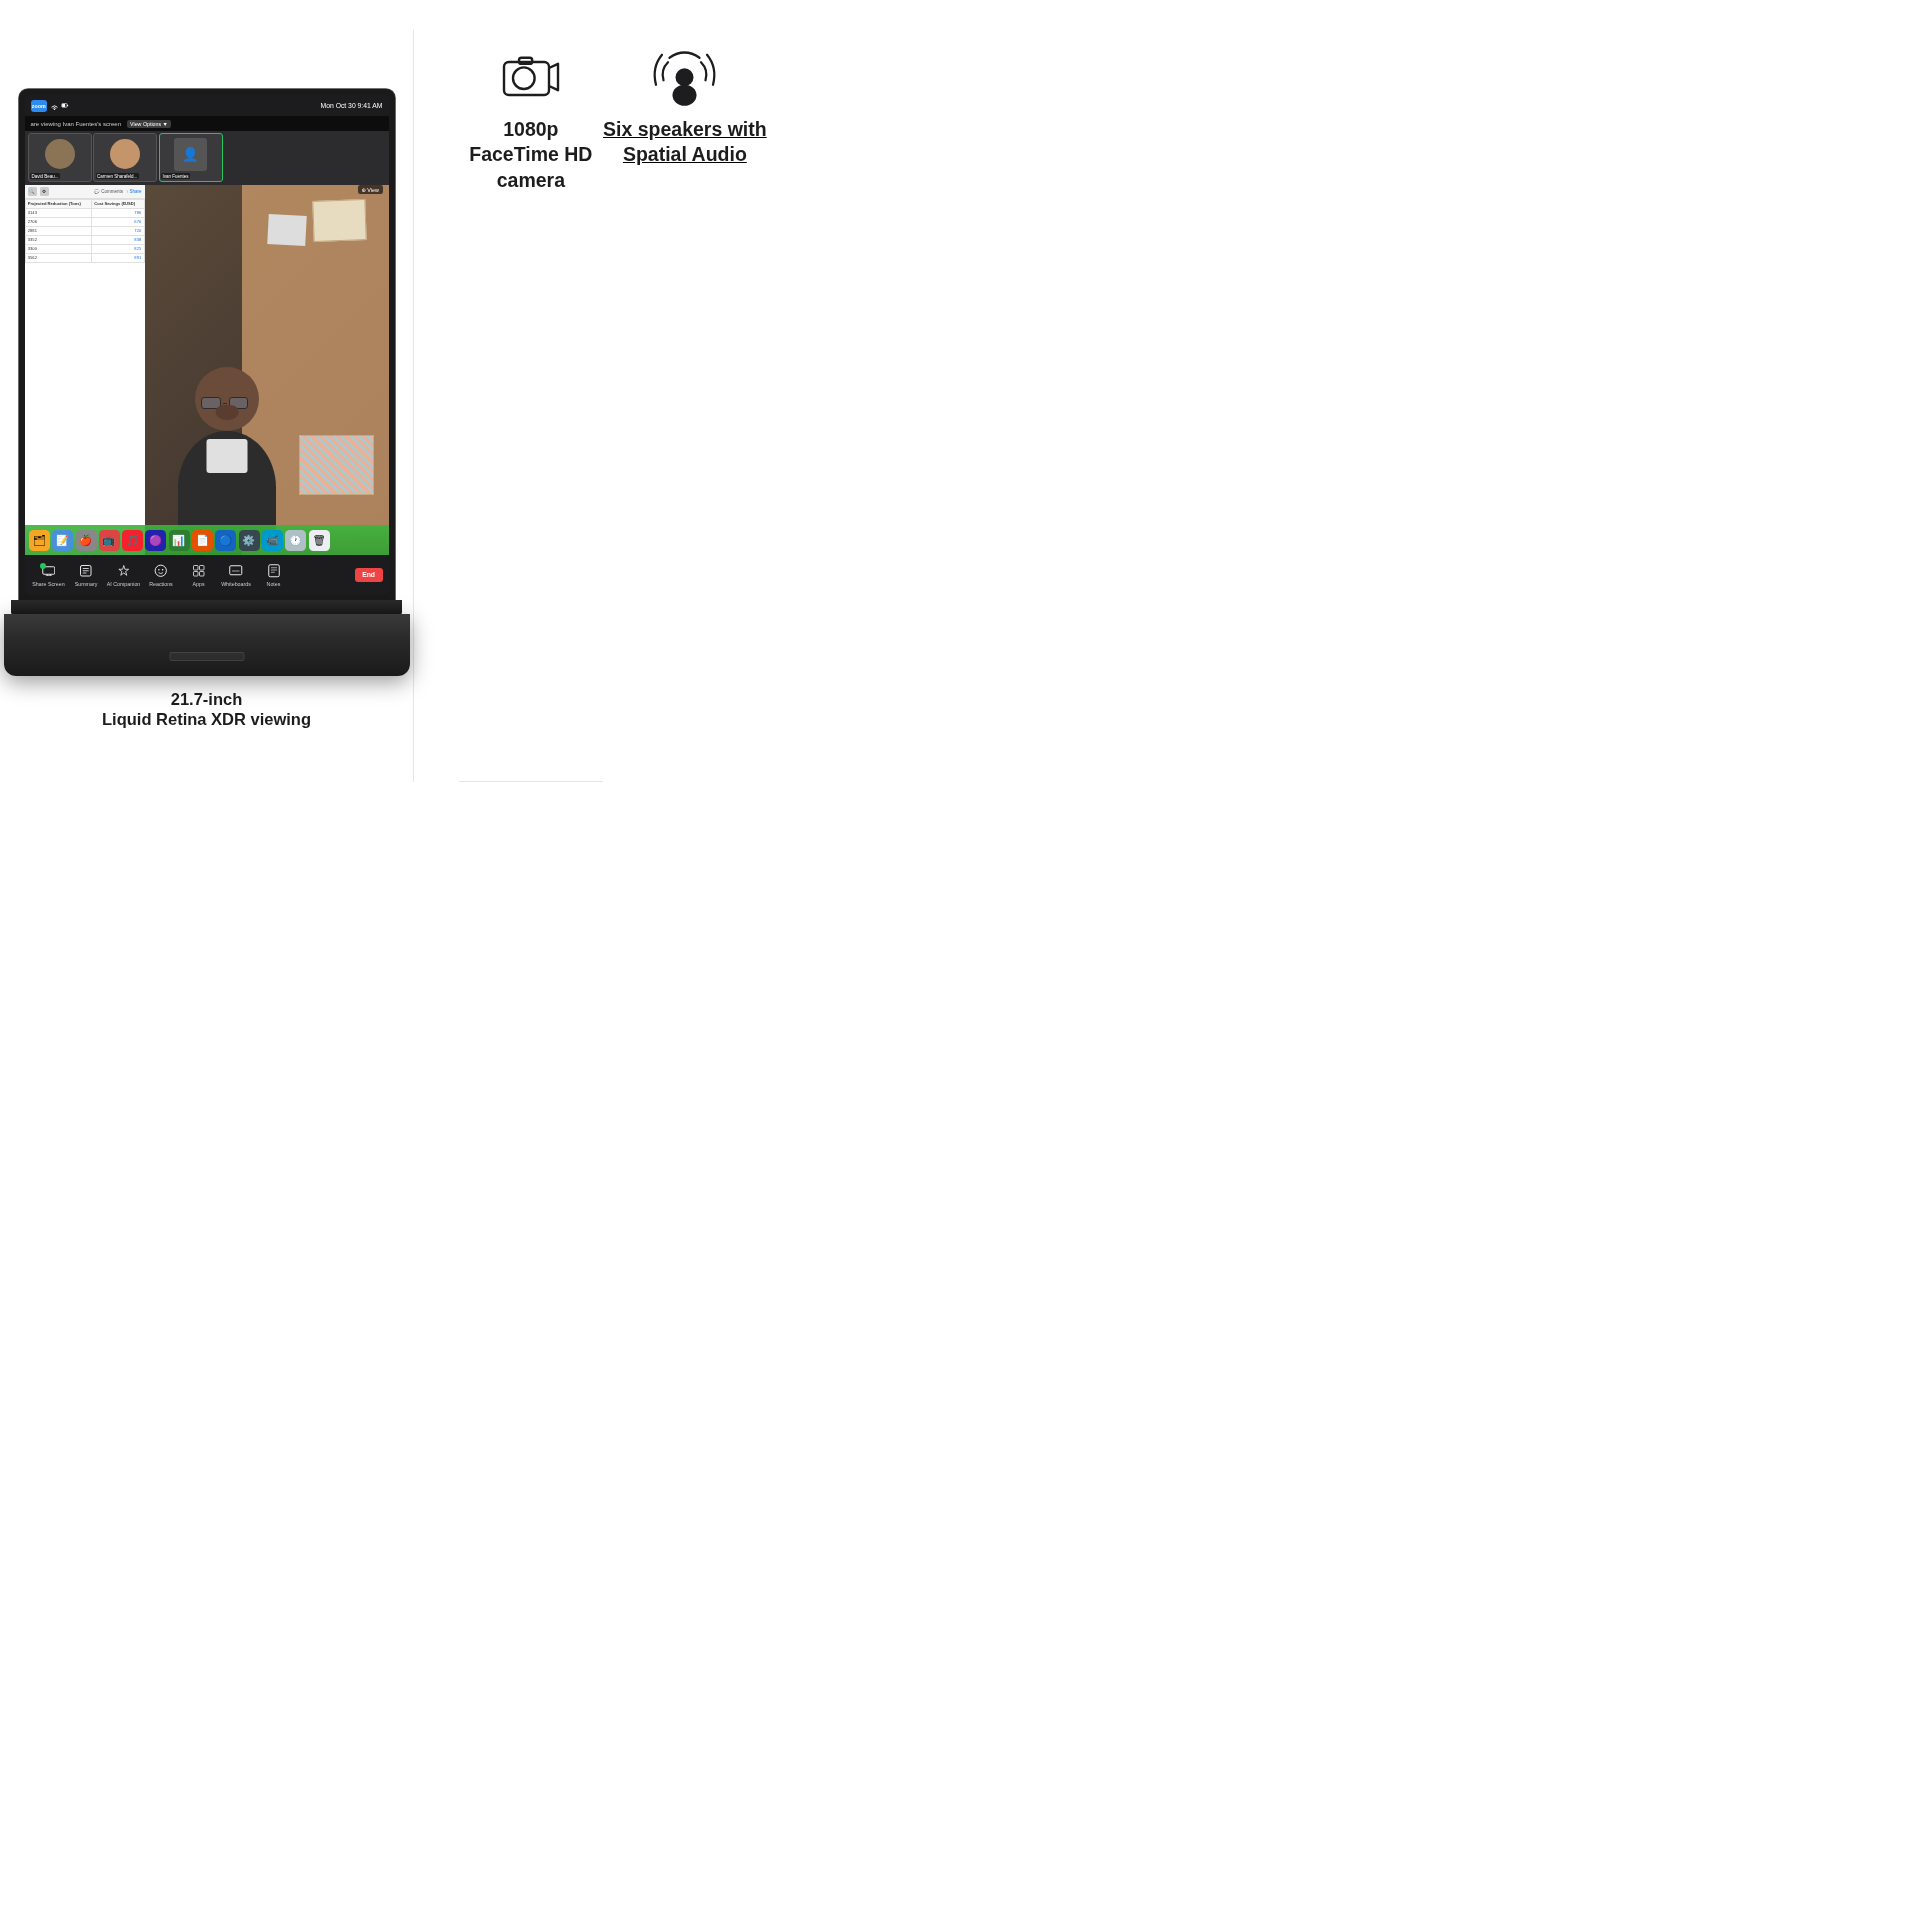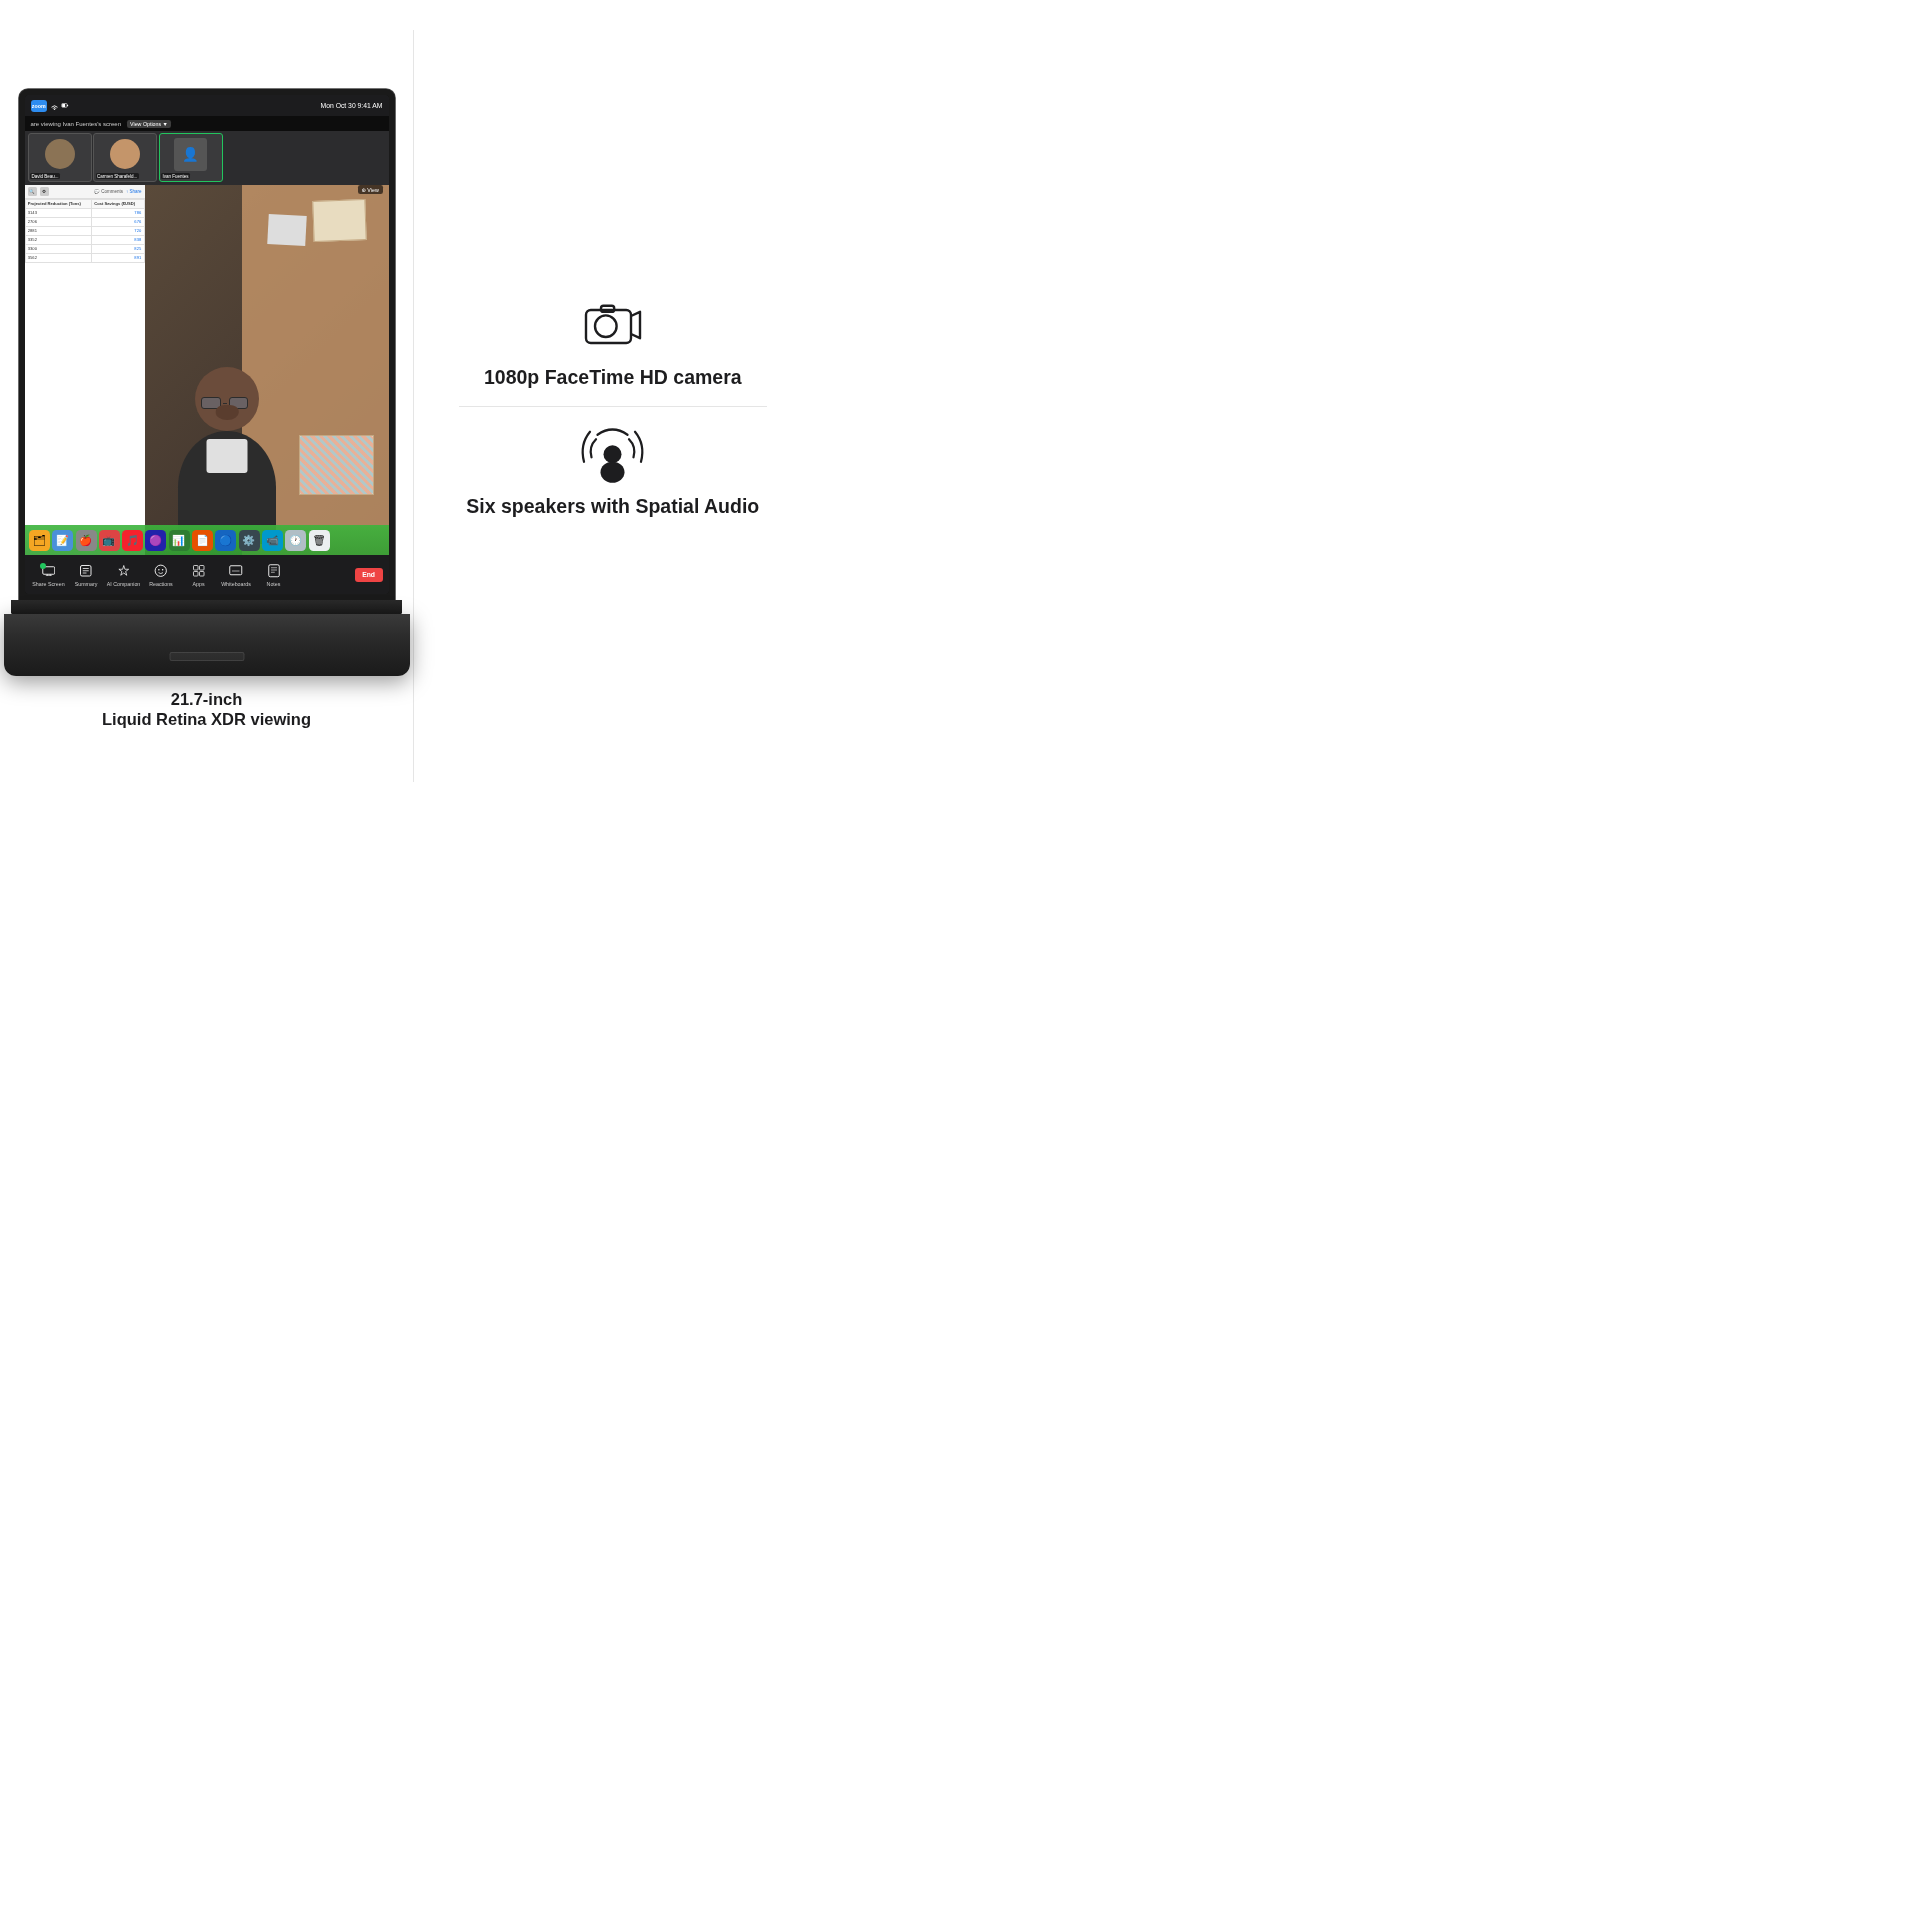--- a/index.html
+++ b/index.html
@@ -484,37 +484,38 @@
       font-size: 16.5px;
       font-weight: 700;
       color: #1d1d1f;
       line-height: 1.2;
     }
 
     
     .right-section {
       width: 398px;
       display: flex;
-      flex-direction: column;
+      flex-direction: row;
       justify-content: center;
       padding: 30px 45px;
       gap: 0;
     }
 
     .feature-item {
       display: flex;
       flex-direction: column;
       align-items: center;
       text-align: center;
       padding: 15px 0;
       border-bottom: 0.8px solid #e5e5e5;
     }
 
     .feature-item:last-child {
       border-bottom: none;
+      text-decoration: underline;
     }
 
     .feature-icon {
       width: 75px;
       height: 60px;
       display: flex;
       align-items: center;
       justify-content: center;
       margin-bottom: 12px;
     }

